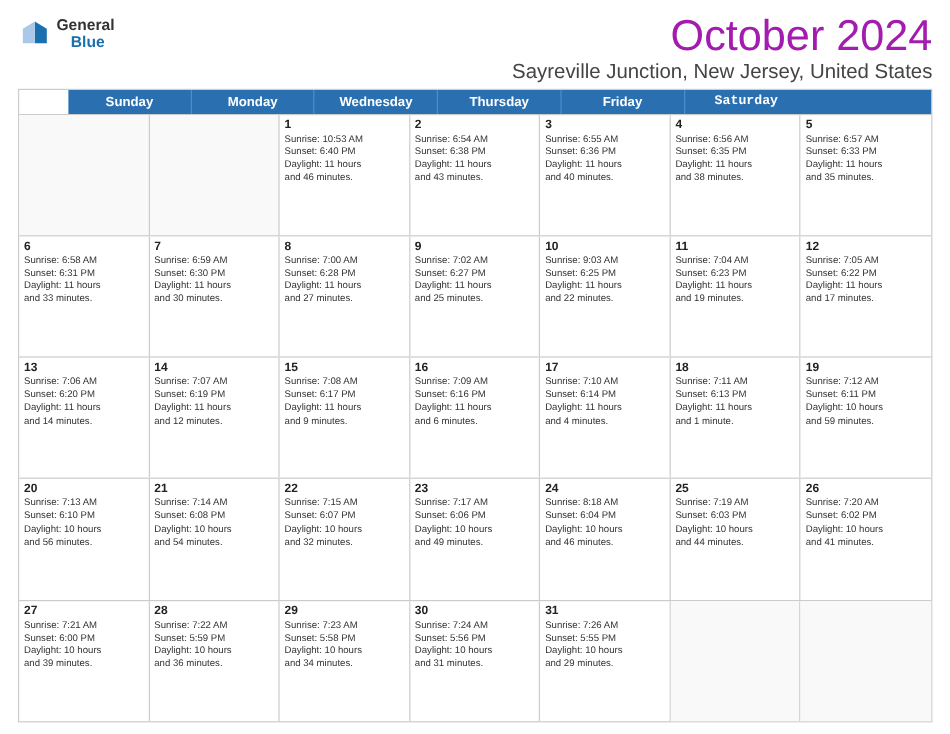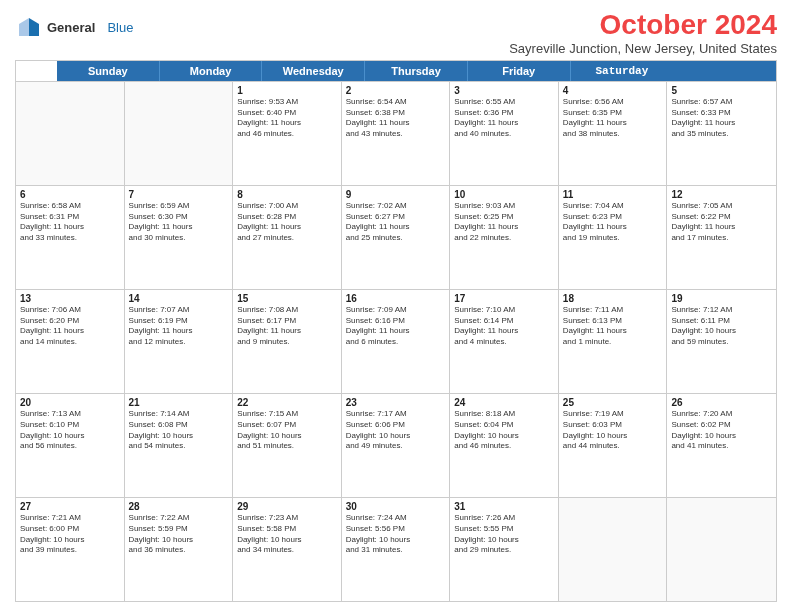--- a/index.html
+++ b/index.html
@@ -23,50 +23,50 @@
       justify-content: space-between;
       margin-bottom: 4px;
     }
     .logo {
       display: flex;
       align-items: center;
       margin-top: 4px;
     }
     .logo-text {
       display: flex;
-      flex-direction: row;
+      flex-direction: column;
       line-height: 1.1;
     }
     .logo-general {
       font-size: 13px;
       font-weight: bold;
       color: #333;
     }
     .logo-blue {
       font-size: 13px;
-      font-weight: normal;
+      font-weight: bold;
       color: #1a6faf;
       padding-left: 12px;
     }
     .logo-icon {
       width: 28px;
       height: 28px;
       margin-right: 4px;
     }
     .title-block {
       text-align: right;
     }
     .month-title {
-      font-size: 28px;
-      font-weight: bold;
-      color: #ef4444;
+      font-size: 36px;
+      font-weight: normal;
+      color: #a21caf;
       line-height: 1.1;
     }
     .location {
-      font-size: 13px;
+      font-size: 17px;
       color: #444;
     }
     .calendar {
       flex: 1;
       display: flex;
       flex-direction: column;
       border: 1px solid #ccc;
     }
     .cal-header {
       display: grid;
@@ -149,21 +149,21 @@
         <div class="cal-header-cell">Thursday</div>
         <div class="cal-header-cell">Friday</div>
         <div class="cal-header-cell">Saturday</div>
       </div>
     <div class="cal-body">
     <div class="cal-row">
           <div class="cal-cell empty"></div>
           <div class="cal-cell empty"></div>
           <div class="cal-cell">
             <span class="day-num">1</span>
-            <span class="cell-line">Sunrise: 9:53 AM</span>
+            <span class="cell-line">Sunrise: 10:53 AM</span>
             <span class="cell-line">Sunset: 6:40 PM</span>
             <span class="cell-line">Daylight: 11 hours</span>
             <span class="cell-line">and 46 minutes.</span>
           </div>
           <div class="cal-cell">
             <span class="day-num">2</span>
             <span class="cell-line">Sunrise: 6:54 AM</span>
             <span class="cell-line">Sunset: 6:38 PM</span>
             <span class="cell-line">Daylight: 11 hours</span>
             <span class="cell-line">and 43 minutes.</span>
@@ -305,21 +305,21 @@
             <span class="cell-line">Sunrise: 7:14 AM</span>
             <span class="cell-line">Sunset: 6:08 PM</span>
             <span class="cell-line">Daylight: 10 hours</span>
             <span class="cell-line">and 54 minutes.</span>
           </div>
           <div class="cal-cell">
             <span class="day-num">22</span>
             <span class="cell-line">Sunrise: 7:15 AM</span>
             <span class="cell-line">Sunset: 6:07 PM</span>
             <span class="cell-line">Daylight: 10 hours</span>
-            <span class="cell-line">and 51 minutes.</span>
+            <span class="cell-line">and 32 minutes.</span>
           </div>
           <div class="cal-cell">
             <span class="day-num">23</span>
             <span class="cell-line">Sunrise: 7:17 AM</span>
             <span class="cell-line">Sunset: 6:06 PM</span>
             <span class="cell-line">Daylight: 10 hours</span>
             <span class="cell-line">and 49 minutes.</span>
           </div>
           <div class="cal-cell">
             <span class="day-num">24</span>

